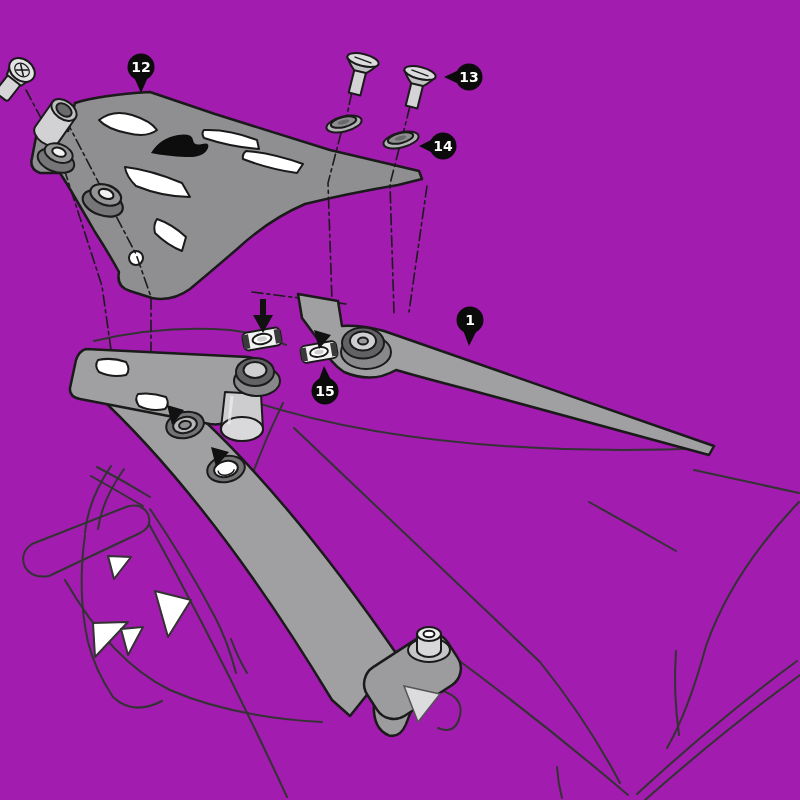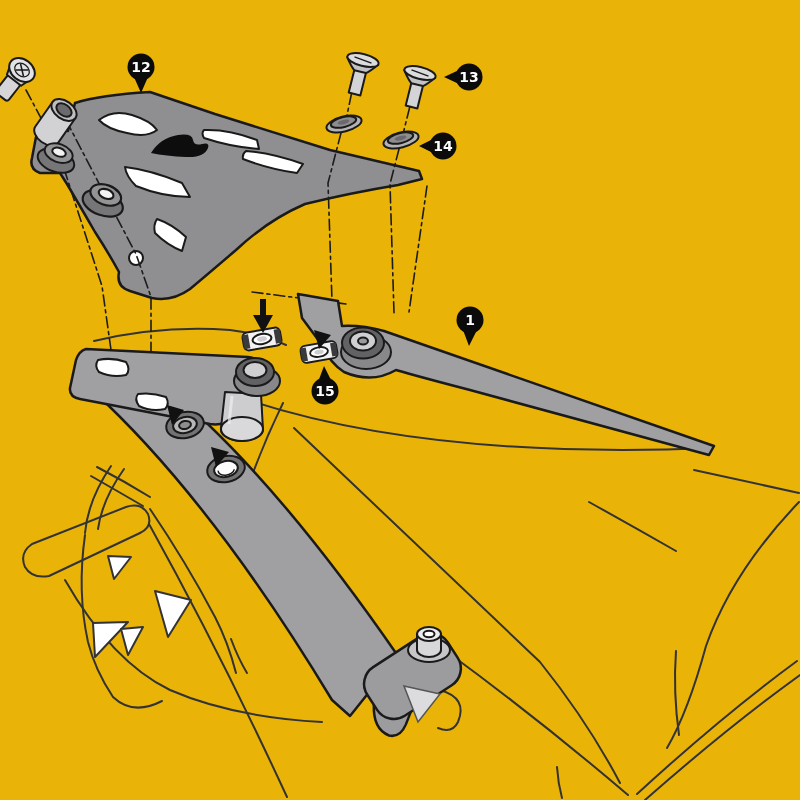--- a/index.html
+++ b/index.html
@@ -1,16 +1,16 @@
 <!DOCTYPE html>
 <html><head>
 <meta charset="utf-8">
 <style>
   html,body{margin:0;padding:0;background:#fff;}
-  .stage{width:800px;height:800px;position:relative;background:#eab308;overflow:hidden;
+  .stage{width:800px;height:800px;position:relative;background:#a21caf;overflow:hidden;
          font-family:"DejaVu Sans","Liberation Sans",sans-serif;}
   svg{display:block;}
   .callout-text{font-family:"DejaVu Sans","Liberation Sans",sans-serif;font-weight:bold;
                 font-size:14px;fill:#ffffff;text-anchor:middle;}
   .bw{fill:none;stroke:#333333;stroke-width:2;stroke-linecap:round;stroke-linejoin:round;}
   .cut{fill:#ffffff;stroke:#1a1a1a;stroke-width:2;stroke-linejoin:round;}
   .dash{fill:none;stroke:#1c1c1c;stroke-width:1.6;stroke-dasharray:11 4 3 4;stroke-linecap:round;}
   .part{stroke:#1a1a1a;stroke-width:2.5;stroke-linejoin:round;}
   .hw{stroke:#1a1a1a;stroke-width:2;stroke-linejoin:round;}
 </style>

